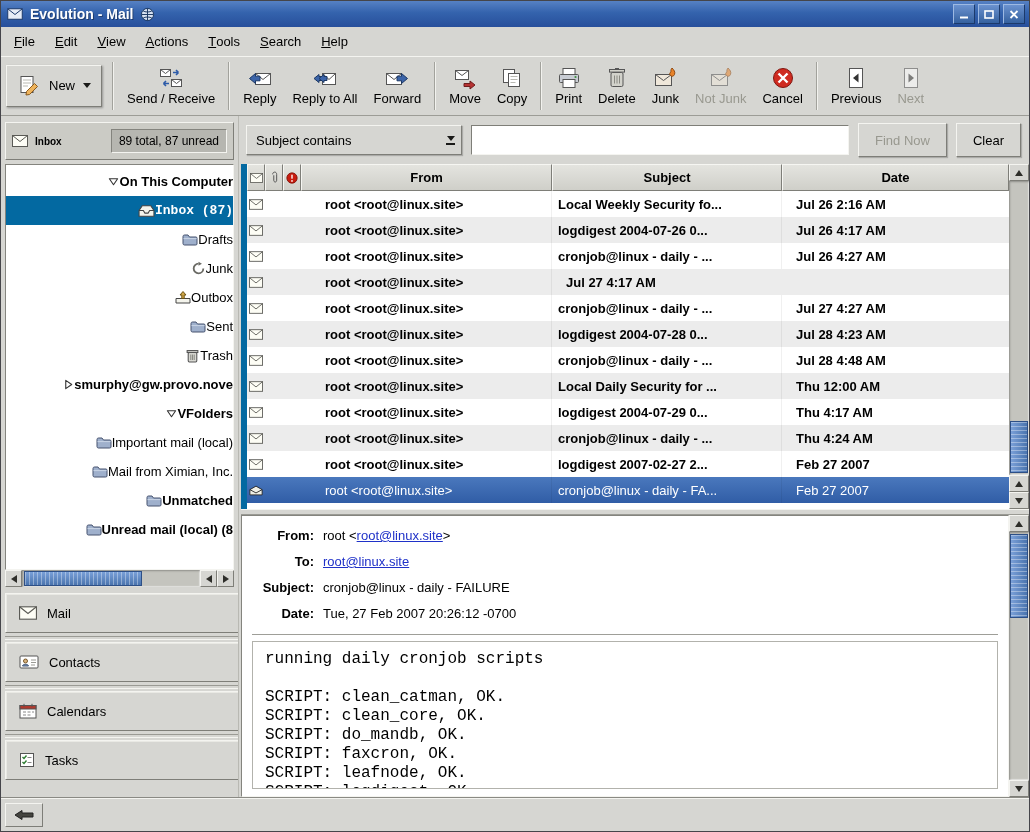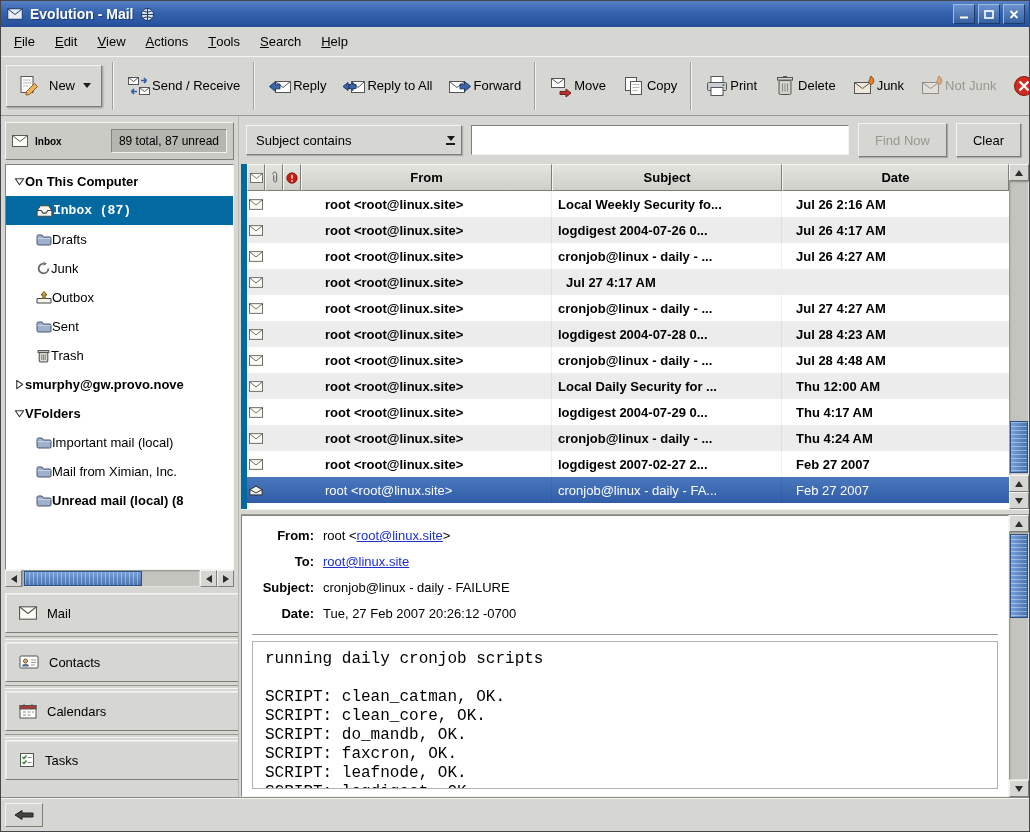--- a/index.html
+++ b/index.html
@@ -21,40 +21,40 @@
   .menubar{position:absolute;left:0;top:26px;width:100%;height:29px;display:flex;align-items:stretch;
     padding:0 3px;background:#d6d6d2;}
   .menu-item{display:flex;align-items:center;padding:0 10px;cursor:pointer;white-space:nowrap;}
   .accel{text-decoration:underline;}
 
   
   .toolbar{position:absolute;left:0;top:55px;width:100%;height:60px;display:flex;align-items:center;
     padding:0 5px;background:#d6d6d2;border-bottom:1px solid #9c9c96;box-shadow:inset 0 1px 0 #f4f4f0;}
   .tb-new{display:flex;align-items:center;gap:8px;height:42px;padding:0 10px;margin-right:5px;cursor:pointer;
     background:#d6d6d2;border:1px solid;border-color:#f4f4f0 #7e7e78 #7e7e78 #f4f4f0;box-shadow:1px 1px 2px rgba(0,0,0,.3);}
-  .tb-btn{display:flex;align-items:center;justify-content:center;gap:1px;height:54px;
+  .tb-btn{display:flex;flex-direction:column;align-items:center;justify-content:center;gap:1px;height:54px;
     padding:2px 8px;cursor:pointer;}
   .tb-label{font-size:13px;white-space:nowrap;}
   .tb-btn.disabled .tb-label{color:#98988f;}
   .tb-btn.disabled .tb-ic{opacity:.55;}
   .tb-sep{width:0;height:48px;border-left:1px solid #a2a29c;border-right:1px solid #f2f2ee;margin:0 5px;}
   .tb-ic{width:24px;height:24px;}
   .dd{width:0;height:0;border-left:4px solid transparent;border-right:4px solid transparent;border-top:5px solid #1a1a18;}
 
   
   .sidebar{position:absolute;left:0;top:115px;width:237px;height:681px;background:#d6d6d2;}
   .vsplit{position:absolute;left:237px;top:115px;width:3px;height:681px;background:#d6d6d2;border-left:1px solid #b9b9b3;cursor:col-resize;}
   .folder-header{position:absolute;left:4px;top:6px;width:229px;height:38px;display:flex;align-items:center;gap:7px;
     padding:0 6px;background:#cbcbc5;border:1px solid;border-color:#f4f4f0 #7e7e78 #7e7e78 #f4f4f0;}
   .fh-title{font-weight:bold;font-size:10px;}
   .fh-counts{margin-left:auto;background:#b6b6b0;border:1px solid;border-color:#84847e #f4f4f0 #f4f4f0 #84847e;
     padding:4px 7px;font-size:12px;white-space:nowrap;}
   .tree-panel{position:absolute;left:4px;top:48px;width:229px;height:406px;background:#fff;overflow:hidden;
     border:1px solid;border-color:#84847e #f4f4f0 #f4f4f0 #84847e;padding-top:2px;}
-  .tree-row{height:29px;display:flex;align-items:center;padding-left:7px;white-space:nowrap;cursor:pointer;}
+  .tree-row{height:29px;display:flex;align-items:center;padding-left:7px;white-space:nowrap;cursor:pointer;justify-content:flex-end;}
   .tree-row.group{font-weight:bold;}
   .tree-row.child{padding-left:30px;}
   .tree-row.bold{font-weight:bold;}
   .tree-row.sel{background:#0369a1;color:#fff;font-weight:bold;font-family:Liberation Mono, monospace;}
   .t-label{overflow:hidden;white-space:nowrap;}
   .exp{width:12px;}
 
   
   .sb-step{background:#d6d6d2;border:1px solid;border-color:#f4f4f0 #7e7e78 #7e7e78 #f4f4f0;
     display:flex;align-items:center;justify-content:center;cursor:pointer;flex:none;}
@@ -574,20 +574,28 @@
             </svg>
           </span>
         <span class="t-label">Mail from Ximian, Inc.</span>
       </div>
       <div class="tree-row child bold">
         <span class="icw">
             <svg width="16" height="13">
               <use href="#sym-folder"></use>
             </svg>
           </span>
+        <span class="t-label">Unmatched</span>
+      </div>
+      <div class="tree-row child bold">
+        <span class="icw">
+            <svg width="16" height="13">
+              <use href="#sym-folder"></use>
+            </svg>
+          </span>
         <span class="t-label">Unread mail (local) (8</span>
       </div>
     </div>
 
     <div class="hscroll">
       <div class="sb-step">
           <span class="arr-l"></span>
         </div>
       <div class="sb-trough">
           <div class="sb-thumb h-thumb"></div>

